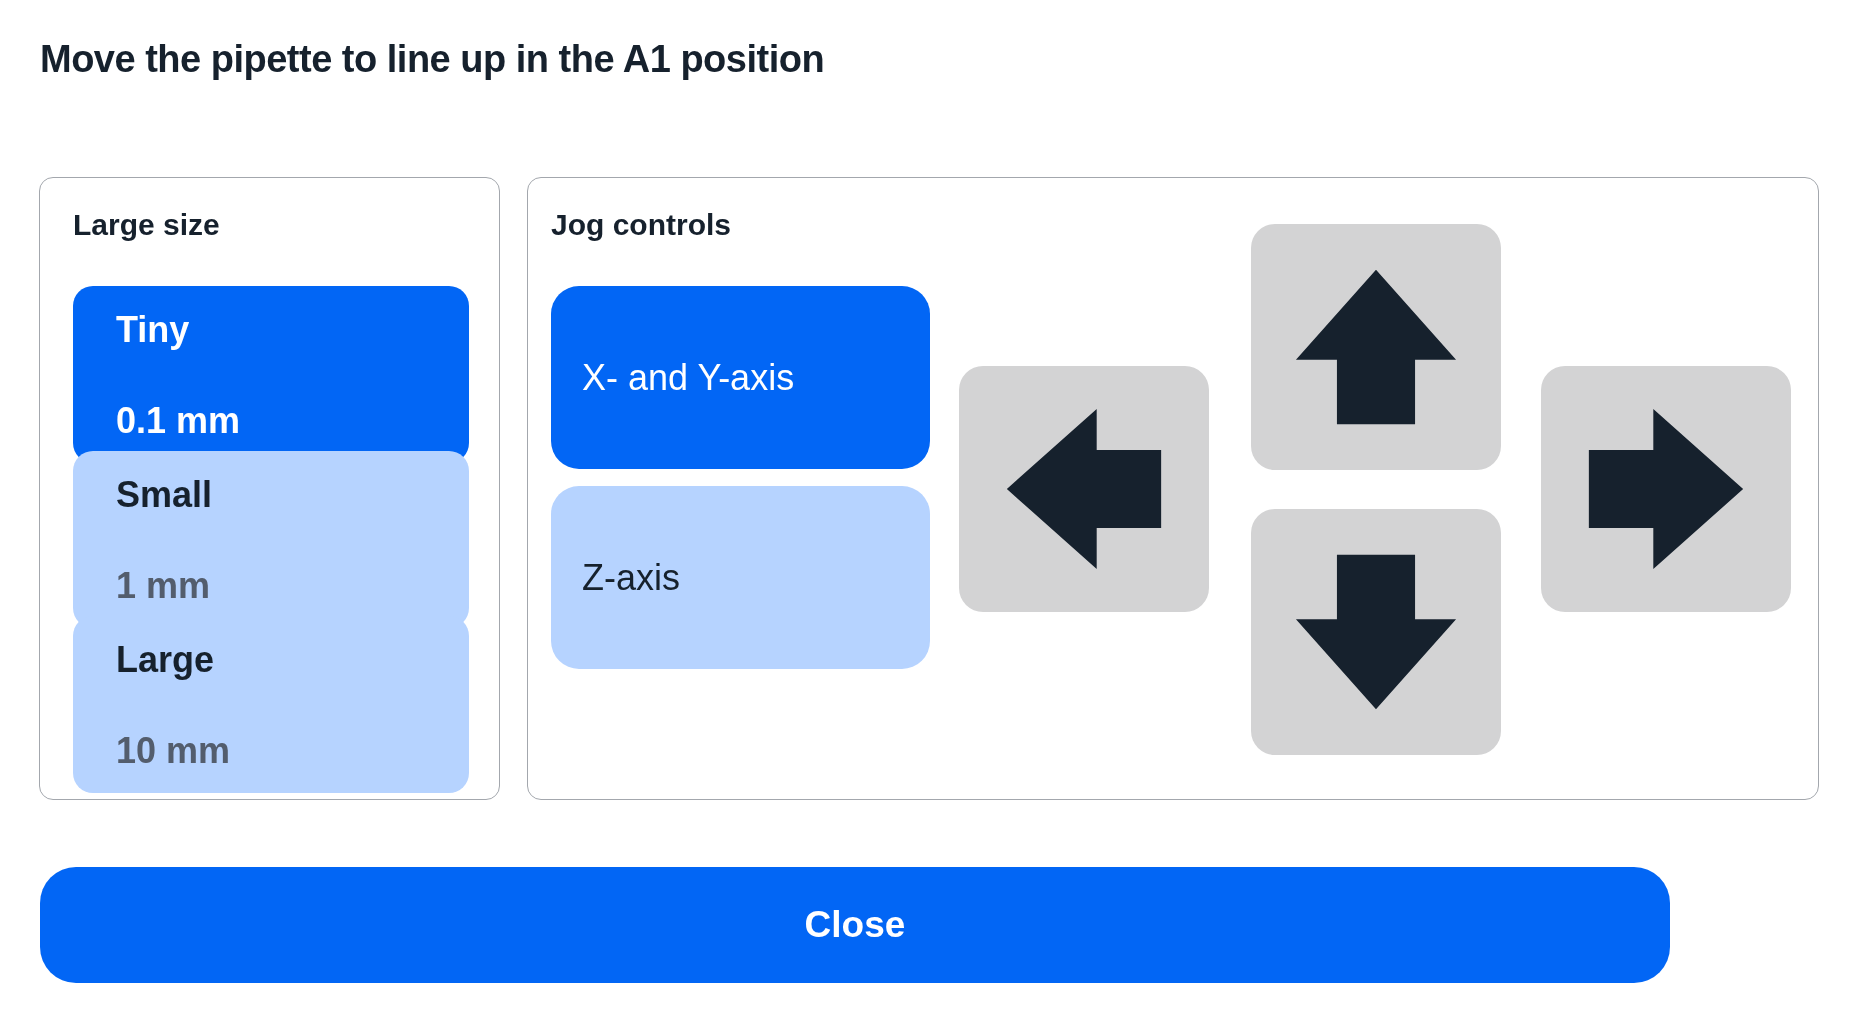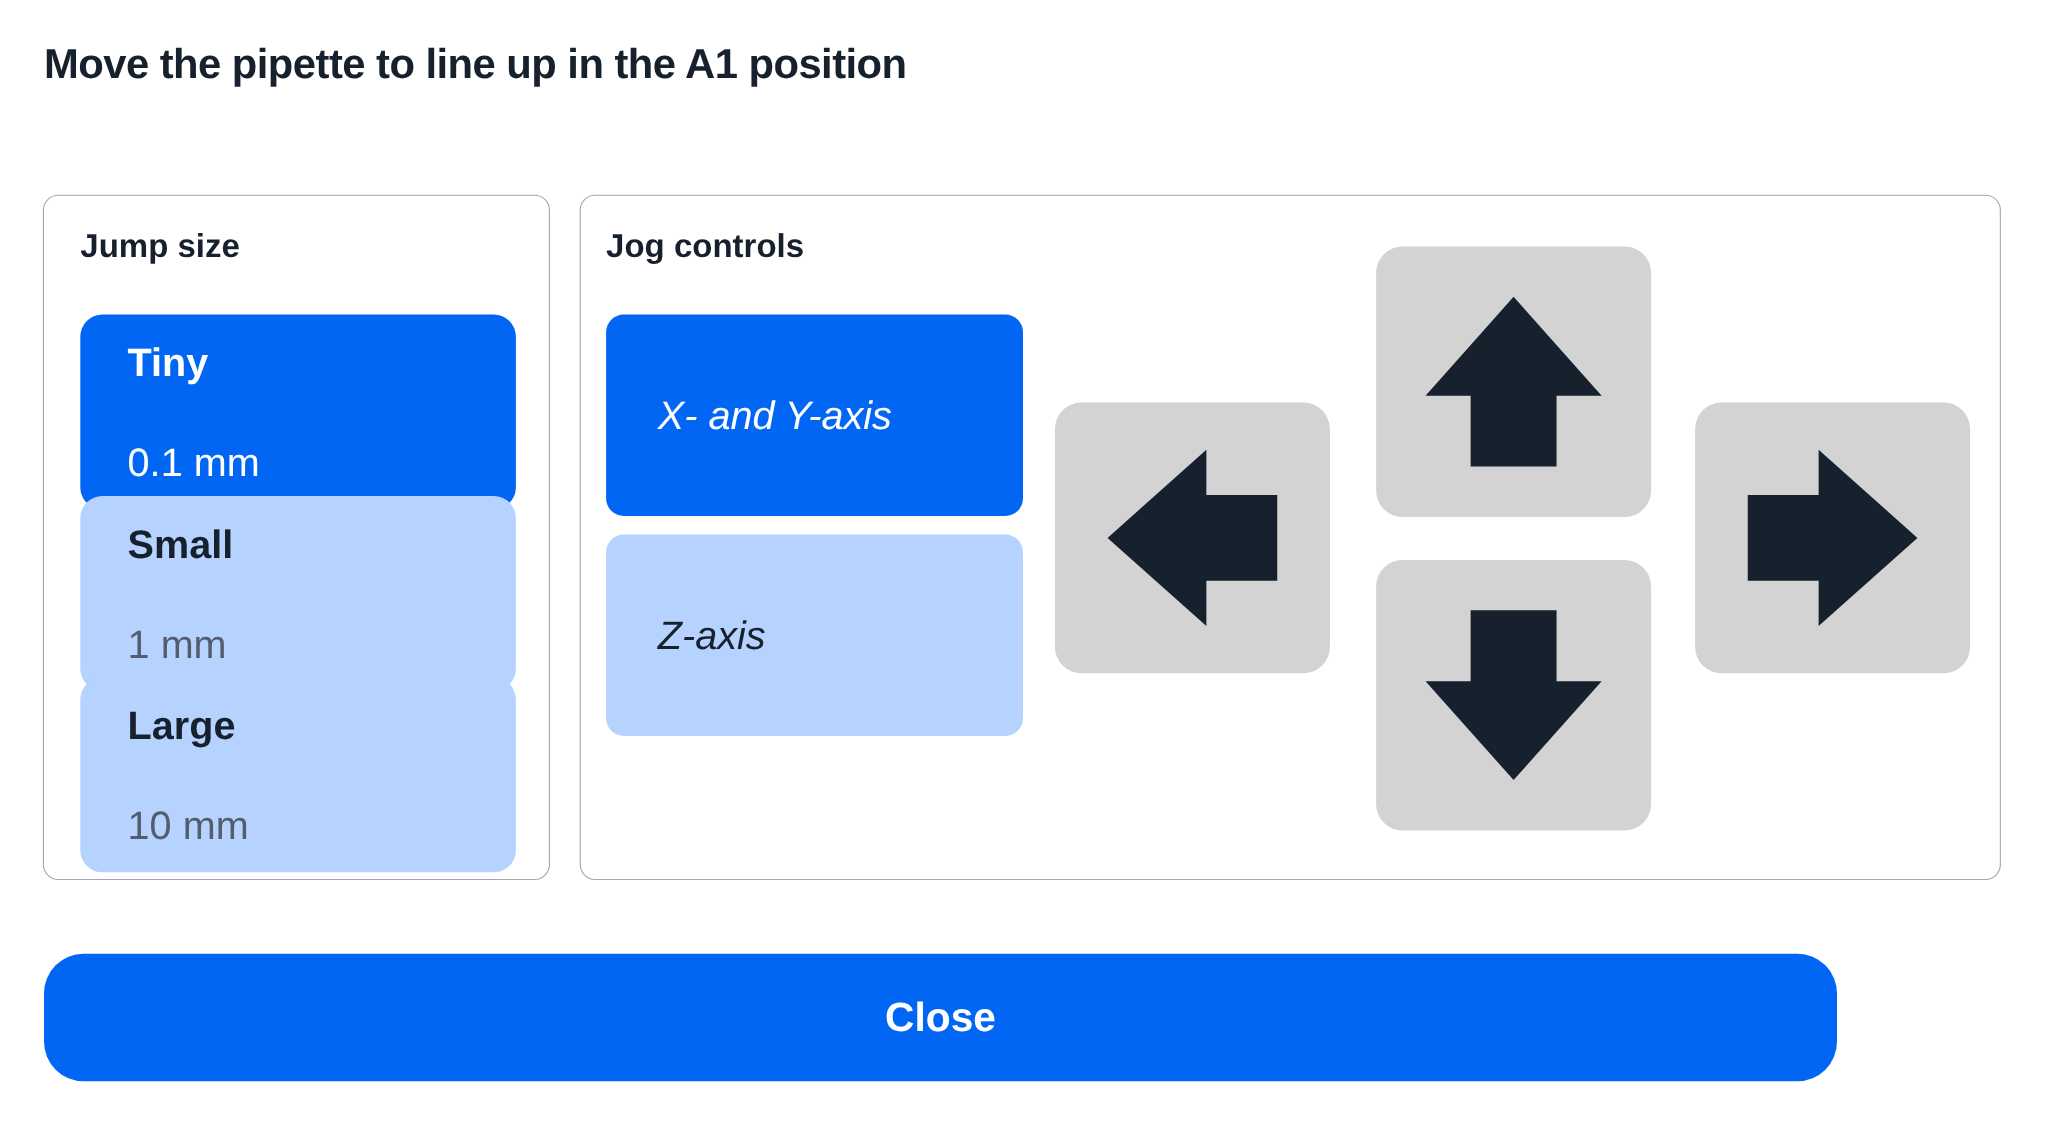--- a/index.html
+++ b/index.html
@@ -37,37 +37,36 @@
   .panel-jog  .panel-label{left:23px;}
 
   .jump-option{
     position:absolute;left:33px;width:396px;height:177px;
     border-radius:20px;padding-left:43px;
     display:flex;flex-direction:column;justify-content:center;
     cursor:pointer;border:none;text-align:left;
     background:var(--light-blue);
   }
   .jump-option .opt-name{font-size:36px;line-height:47px;font-weight:700;color:var(--ink);}
-  .jump-option .opt-value{font-size:36px;line-height:47px;font-weight:400;color:var(--sub-text-gray);margin-top:44px;}
+  .jump-option .opt-value{font-size:36px;line-height:47px;font-weight:700;color:var(--sub-text-gray);margin-top:44px;}
   .jump-option.selected{background:var(--accent-blue);}
   .jump-option.selected .opt-name,
   .jump-option.selected .opt-value{color:#FFFFFF;}
   .jump-option.pos-0{top:108px;}
   .jump-option.pos-1{top:273px;}
   .jump-option.pos-2{top:438px;}
 
   .axis-option{
     position:absolute;left:23px;width:379px;height:183px;
-    border-radius:16px;padding-left:47px;
+    border-radius:28px;padding-left:31px;
     display:flex;align-items:center;
     font-size:36px;font-weight:400;color:var(--ink);
     background:var(--light-blue);
     cursor:pointer;border:none;text-align:left;
     font-family:"Liberation Sans",sans-serif;
-    font-style:italic;
   }
   .axis-option.selected{background:var(--accent-blue);color:#FFFFFF;}
   .axis-xy{top:108px;}
   .axis-z{top:308px;}
 
   .jog-key{
     position:absolute;width:250px;height:246px;
     background:var(--key-gray);border-radius:24px;border:none;
     display:flex;align-items:center;justify-content:center;
     cursor:pointer;
@@ -88,21 +87,21 @@
     color:#FFFFFF;font-size:37px;font-weight:700;
     font-family:"Liberation Sans",sans-serif;cursor:pointer;
   }
 </style>
 </head>
 <body>
 
 <h1 class="page-title">Move the pipette to line up in the A1 position</h1>
 
 <section class="panel panel-jump">
-  <div class="panel-label">Jump size</div>
+  <div class="panel-label">Large size</div>
 
   <button class="jump-option pos-0 selected">
     <span class="opt-name">Tiny</span>
     <span class="opt-value">0.1 mm</span>
   </button>
 
   <button class="jump-option pos-1">
     <span class="opt-name">Small</span>
     <span class="opt-value">1 mm</span>
   </button>

